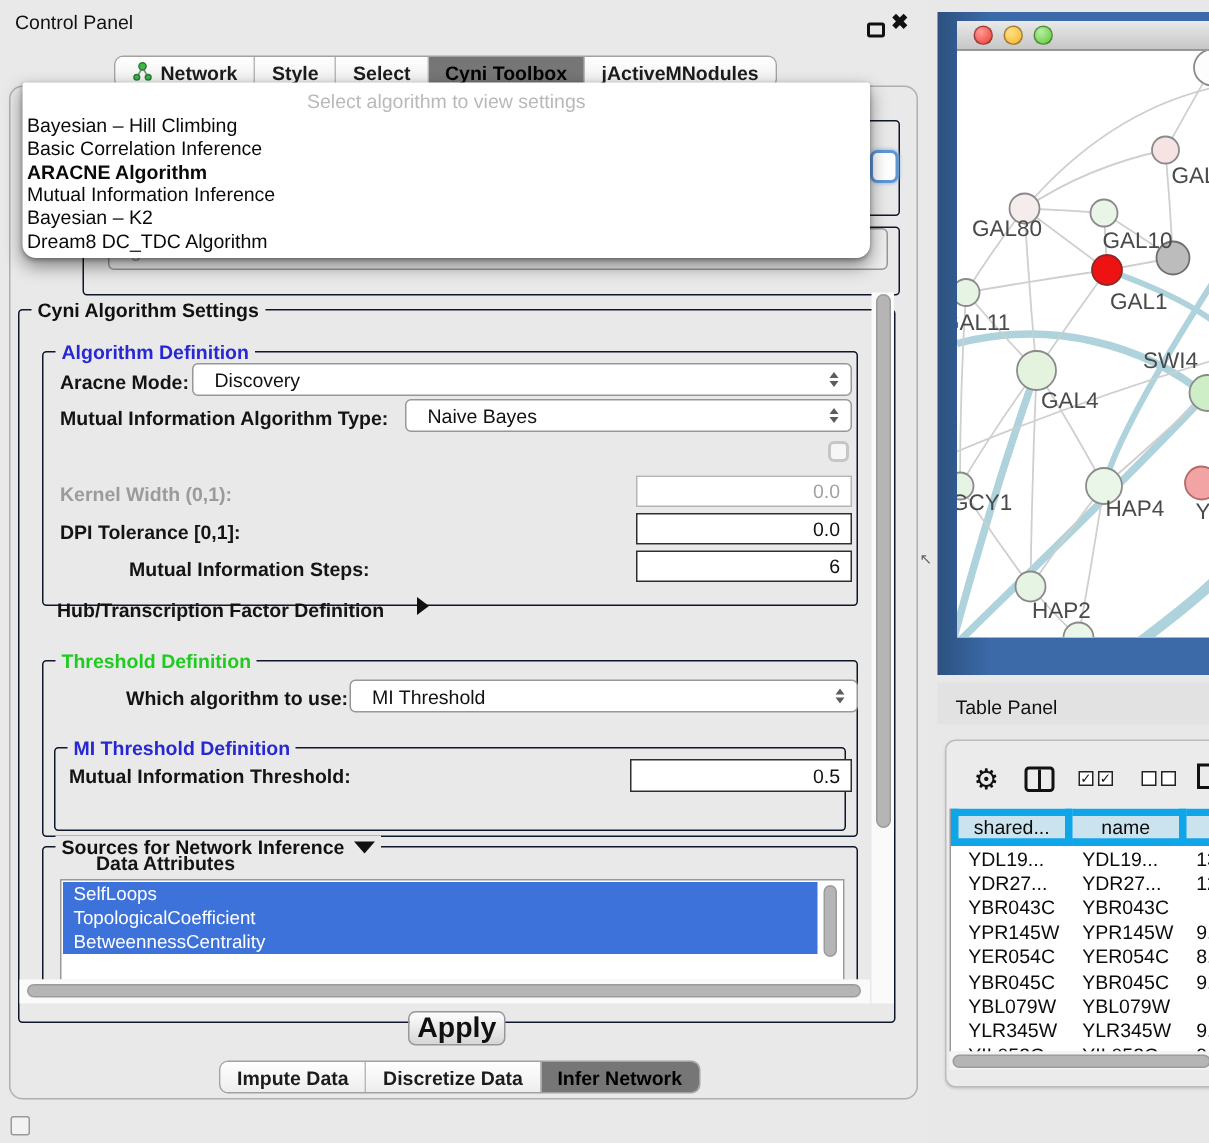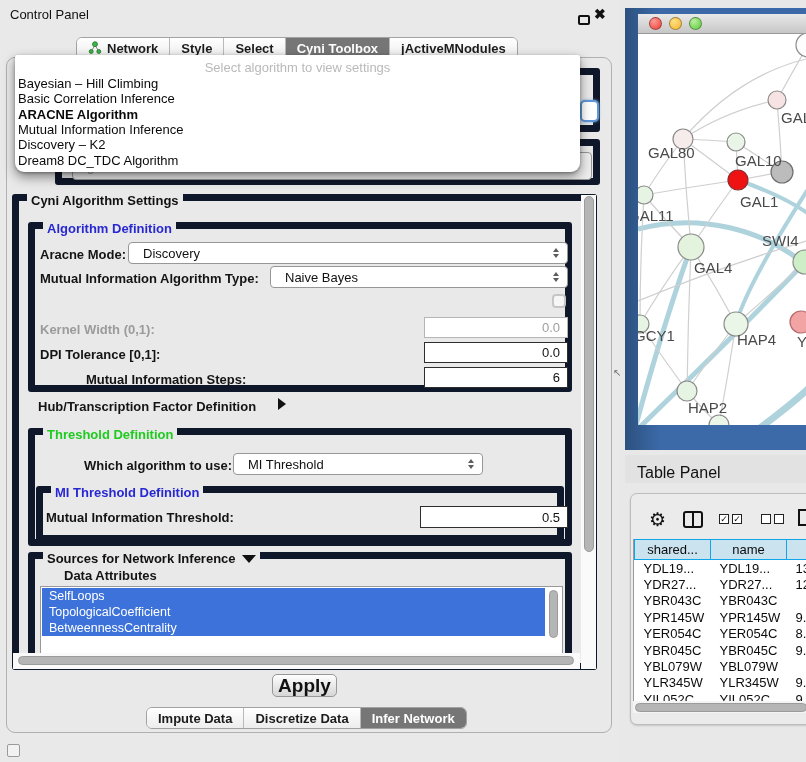--- a/index.html
+++ b/index.html
@@ -6,25 +6,25 @@
   body { width:806px; height:762px; overflow:hidden; background:#e8e8e8; font-family:"Liberation Sans", sans-serif; position:relative; }
   .abs { position:absolute; }
   #control-panel { position:absolute; left:0; top:0; width:619px; height:762px; background:#e9e9e9; }
   #cp-title { position:absolute; left:10px; top:7px; font-size:13px; color:#111; }
   #float-btn { position:absolute; left:578px; top:15px; width:12px; height:10px; border:2px solid #111; border-radius:2px; }
   #close-btn { position:absolute; left:594px; top:6px; font-size:14px; font-weight:bold; color:#111; }
   #content-panel { position:absolute; left:6px; top:57px; width:606px; height:676px; background:#e9e9e9; border:1px solid #b0b0b0; border-radius:9px; }
   .tabstrip { position:absolute; display:flex; align-items:stretch; background:#fdfdfd; border:1px solid #a2a2a2; border-radius:6px; overflow:hidden; height:22px; }
   .tab { font-size:13px; font-weight:bold; color:#1c1c1c; display:flex; align-items:center; padding:0 11px; background:linear-gradient(#ffffff,#ededed); border-right:1px solid #b9b9b9; white-space:nowrap; }
   .tab:last-child { border-right:none; }
-  .tab.sel { background:#767676; color:#ffffff; }
+  .tab.sel { background:#767676; color:#000000; }
   #top-tabs { left:76px; top:37px; }
   #bottom-tabs { left:146px; top:707px; }
   .net-icon { width:14px; height:14px; margin-right:5px; }
-  .gbox { position:absolute; border:7px solid #0f172a; border-radius:3px; }
+  .gbox { position:absolute; border:1px solid #0f172a; border-radius:3px;margin-top:12px; }
   .gtitle { position:absolute; top:-8px; left:8px; background:#e9e9e9; padding:0 4px; font-size:13px; font-weight:bold; color:#111; white-space:nowrap; }
   .gtitle.blue { color:#2828d2; }
   .gtitle.green { color:#1ecb1e; }
   .lbl { position:absolute; font-size:13px; font-weight:bold; color:#141414; white-space:nowrap;text-align:center; }
   .lbl.dis { color:#9b9b9b; }
   .combo { position:absolute; background:#fff; border:1px solid #979797; border-radius:4px; display:flex; align-items:center; font-size:13px; color:#111; }
   .combo .ctext { padding-left:14px; }
   .spinner { position:absolute; right:8px; top:0; height:100%; display:flex; flex-direction:column; justify-content:center; gap:2px; }
   .spinner .up { width:0; height:0; border-left:3.5px solid transparent; border-right:3.5px solid transparent; border-bottom:4.5px solid #5c5c5c; }
   .spinner .dn { width:0; height:0; border-left:3.5px solid transparent; border-right:3.5px solid transparent; border-top:4.5px solid #5c5c5c; }
@@ -41,29 +41,29 @@
   .dd-item.bold { font-weight:bold; }
   #attr-list { position:absolute; background:#fff; border:1px solid #999; overflow:hidden; }
   .li { position:absolute; left:1px; color:#fff; background:#3c72d9; font-size:12.5px; padding-left:7px; height:16px; line-height:16px; }
   #apply-btn { position:absolute; left:272px; top:674px; width:65px; height:23px; background:linear-gradient(#fefefe,#d6d6d6); border:1px solid #989898; border-radius:5px; font-size:19px; font-weight:bold; color:#111; display:flex; align-items:center; justify-content:center; }
   #net-window { position:absolute; left:625px; top:8px; width:181px; height:442px; background:linear-gradient(90deg,#2c517f,#3c6aa9 20%,#3c6aa9); }
   #net-titlebar { position:absolute; left:13px; top:6px; right:0; height:20px; background:linear-gradient(#e9e9e9,#c6c6c6); border-bottom:1px solid #9a9a9a; }
   .light { position:absolute; top:3px; width:13px; height:13px; border-radius:50%; border:1px solid rgba(0,0,0,0.35); }
   #net-canvas { position:absolute; left:13px; top:26px; right:0; bottom:25px; background:#fff; overflow:hidden; }
   .node-label { position:absolute; font-size:15px; color:#4a4a4a; white-space:nowrap; }
   #tp-header { position:absolute; left:625px; top:455px; width:181px; height:28px; background:#e2e2e2; }
-  #tp-title { position:absolute; left:12px; top:9px; font-size:16px; color:#111; }
+  #tp-title { position:absolute; left:12px; top:9px; font-size:13px; color:#111; }
   #table-panel { position:absolute; left:630px; top:493px; width:200px; height:232px; background:#ebebeb; border:1px solid #bdbdbd; border-radius:7px; box-shadow:0 1px 2px rgba(0,0,0,0.15); }
   .gear { position:absolute; font-size:19px; color:#111; }
   .colicon { position:absolute; width:20px; height:17px; border:2px solid #111; border-radius:3px; }
   .colicon:before { content:""; position:absolute; left:7px; top:0; width:2px; height:13px; background:#111; }
   .cbx { position:absolute; width:10px; height:10px; border:1.5px solid #222; background:#fff; font-size:9px; line-height:9px; text-align:center; color:#111; }
   #table-clip { position:absolute; left:2px; top:45px; width:177px; height:162px; overflow:hidden; border-left:1px solid #9a9a9a; }
   table#net-table { border-collapse:collapse; font-size:13px; color:#0c0c0c; background:#fff; }
-  #net-table th { background:#cbe2ef; border:1px solid #0ea5e9; font-weight:normal; font-size:13px; height:20px; padding:0 4px; text-align:center; }
+  #net-table th { background:#cbe2ef; border:5px solid #0ea5e9; font-weight:normal; font-size:13px; height:20px; padding:0 4px; text-align:center; }
   #net-table td { padding:1.5px 5px 1.5px 9px; line-height:13.4px; white-space:nowrap; }
   #cursor { position:absolute; left:613px; top:367px; color:#666; font-size:10px; }
   #mini-sq { position:absolute; left:7px; top:744px; width:13px; height:13px; border:1px solid #9a9a9a; background:#f2f2f2; border-radius:2px; }
 </style>
 </head>
 <body>
 
 <div id="control-panel">
   <div>
     <span id="cp-title">Control Panel</span>
@@ -143,21 +143,21 @@
         <span>6</span>
       </div>
 
     <span class="lbl" style="left:25px;top:204px;">Hub/Transcription Factor Definition</span>
     <span class="tri-right" style="position:absolute;left:265px;top:203px;"></span>
 
     <div class="gbox" style="left:15px;top:233px;width:544px;height:118px;">
       <span class="gtitle green">Threshold Definition</span>
     </div>
     <span class="lbl" style="left:71px;top:263px;">Which algorithm to use:</span>
-    <div class="combo" style="left:220px;top:258px;width:250px;height:22px;">
+    <div class="combo" style="left:220px;top:258px;width:339px;height:22px;">
       <span class="ctext">MI Threshold</span>
       <span class="spinner">
           <i class="up"></i>
           <i class="dn"></i>
         </span>
     </div>
     <div class="gbox" style="left:23px;top:291px;width:528px;height:56px;">
       <span class="gtitle blue">MI Threshold Definition</span>
     </div>
     <span class="lbl" style="left:33px;top:315px;">Mutual Information Threshold:</span>
@@ -196,21 +196,21 @@
         <span>Infer Network</span>
       </div>
   </div>
 
   <div id="algo-dropdown">
     <div id="dd-prompt">Select algorithm to view settings</div>
     <div class="dd-item" style="top:22px;">Bayesian – Hill Climbing</div>
     <div class="dd-item" style="top:37px;">Basic Correlation Inference</div>
     <div class="dd-item bold" style="top:53px;">ARACNE Algorithm</div>
     <div class="dd-item" style="top:68px;">Mutual Information Inference</div>
-    <div class="dd-item" style="top:83px;">Discovery – K2</div>
+    <div class="dd-item" style="top:83px;">Bayesian – K2</div>
     <div class="dd-item" style="top:99px;">Dream8 DC_TDC Algorithm</div>
   </div>
 </div>
 
 <div id="net-window">
   <div id="net-titlebar">
     <span class="light" style="left:11px;background:radial-gradient(circle at 35% 30%, #ff9a96, #ec3e32);"></span>
     <span class="light" style="left:31px;background:radial-gradient(circle at 35% 30%, #ffe084, #f5b52e);"></span>
     <span class="light" style="left:51px;background:radial-gradient(circle at 35% 30%, #b8efa0, #5dc939);"></span>
   </div>

